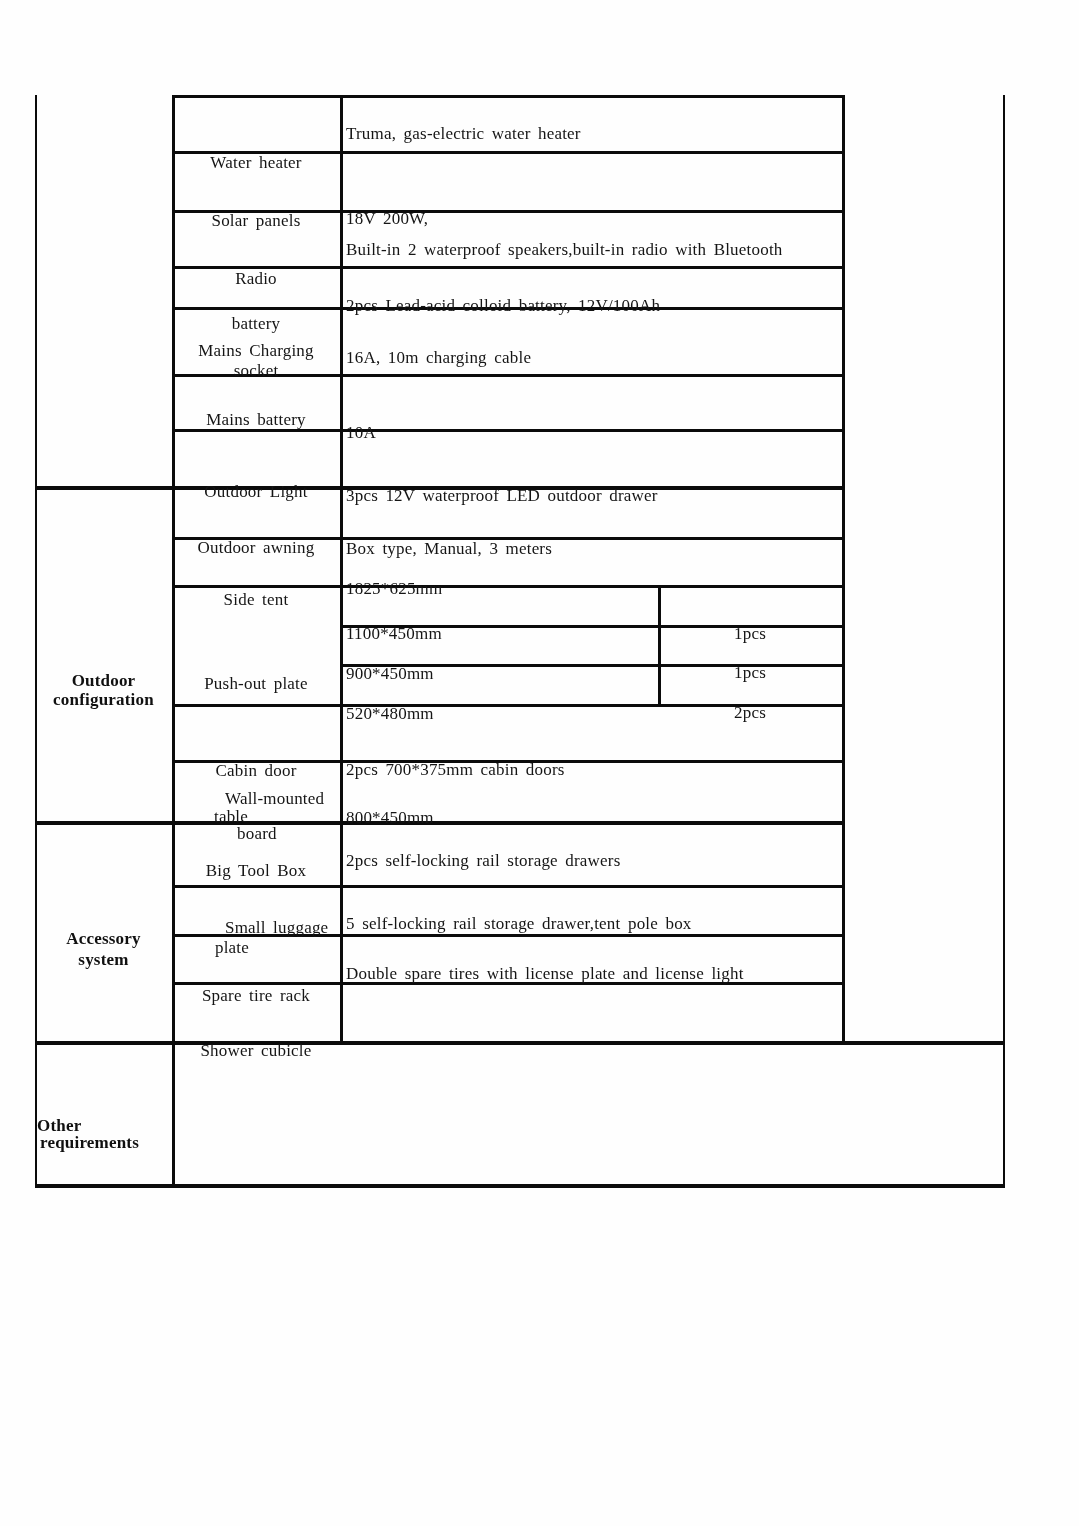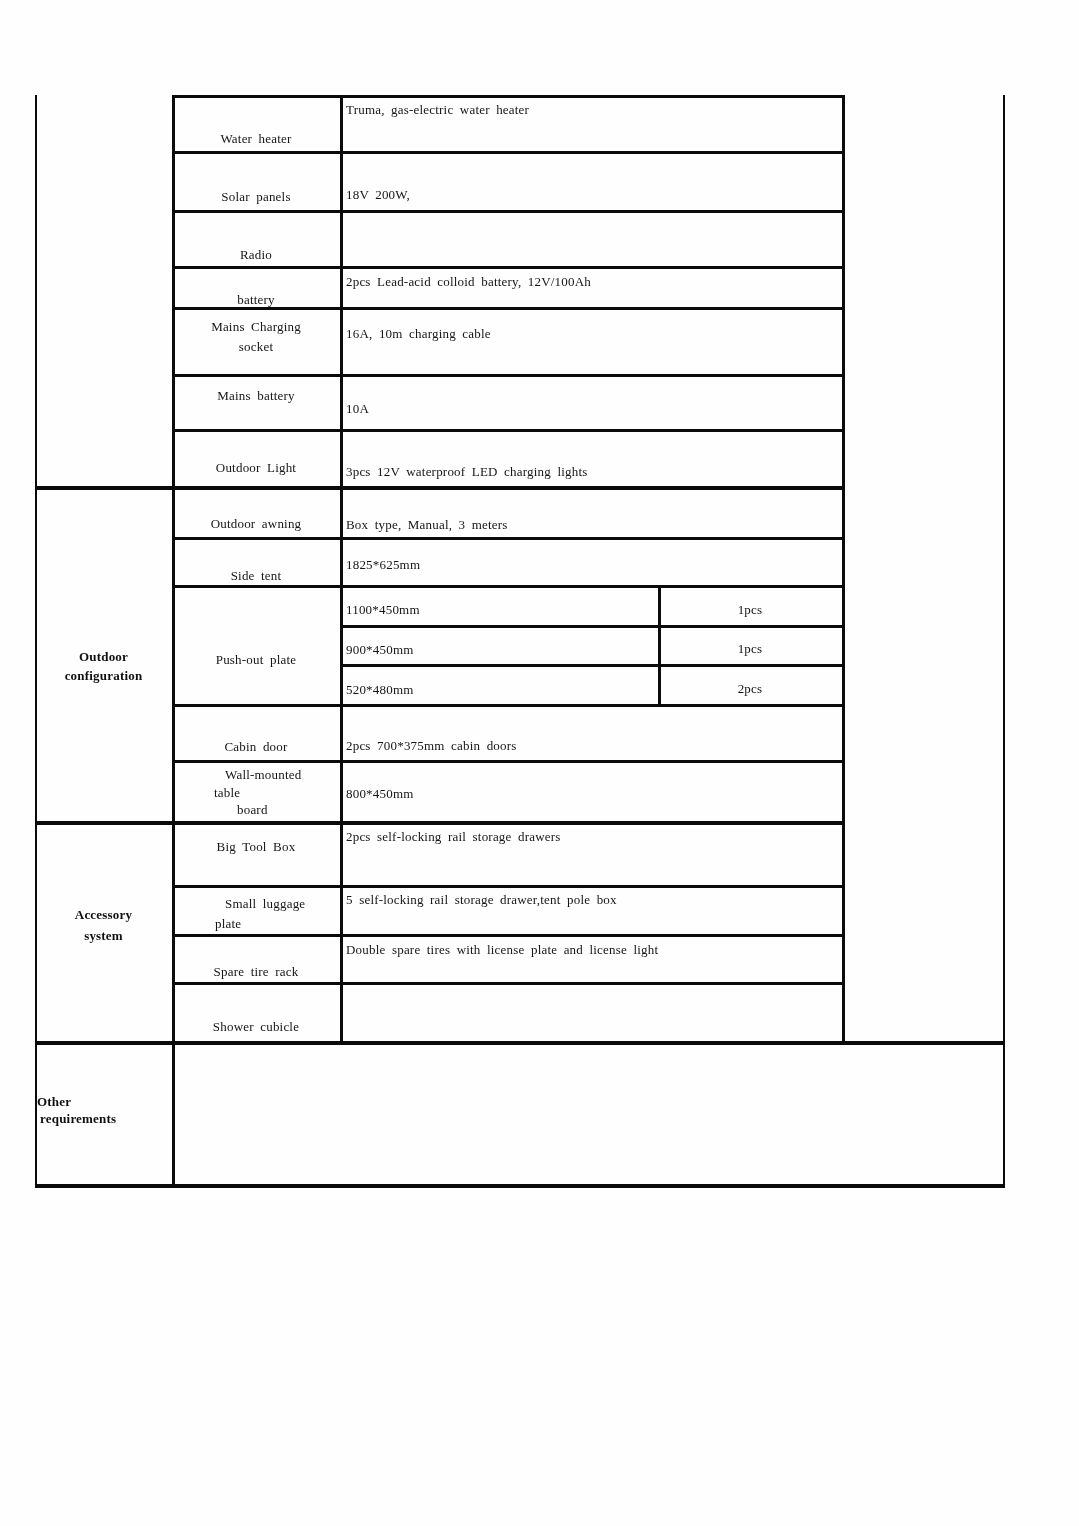--- a/index.html
+++ b/index.html
@@ -6,26 +6,27 @@
   .page{
     position:relative;
     width:1079px;height:1526px;
     background:#fefefe;
     overflow:hidden;
     font-family:"Liberation Serif", serif;
   }
   .hl,.vl{position:absolute;background:#0b0b0b;}
   .t{
     position:absolute;
-    font-size:13px;
+    font-size:17px;
     line-height:18px;
     color:#151515;
     word-spacing:3px;
     letter-spacing:0.2px;
     white-space:nowrap;
+    margin-top:24px;
   }
   .lab{left:172px;width:168px;text-align:center;}
   .val{left:346px;text-align:left;}
   .qty{left:658px;width:184px;text-align:center;}
   .sec{font-weight:bold;color:#101010;}
   .secc{left:35px;width:137px;text-align:center;}
 </style>
 </head>
 <body>
 
@@ -59,33 +60,34 @@
   <div class="vl" style="left:842px;top:95px;width:3px;height:950px"></div>
   <div class="vl" style="left:1003px;top:95px;width:2px;height:1093px"></div>
 
   <div class="t lab" style="top:130px">Water heater</div>
   <div class="t val" style="top:101px">Truma, gas-electric water heater</div>
 
   <div class="t lab" style="top:188px">Solar panels</div>
   <div class="t val" style="top:186px">18V 200W,</div>
 
   <div class="t lab" style="top:246px">Radio</div>
+  <div class="t val" style="top:217px">Built-in 2 waterproof speakers,built-in radio with Bluetooth</div>
 
   <div class="t lab" style="top:291px">battery</div>
   <div class="t val" style="top:273px">2pcs Lead-acid colloid battery, 12V/100Ah</div>
 
   <div class="t lab" style="top:318px">Mains Charging</div>
   <div class="t lab" style="top:338px">socket</div>
   <div class="t val" style="top:325px">16A, 10m charging cable</div>
 
   <div class="t lab" style="top:387px">Mains battery</div>
   <div class="t val" style="top:400px">10A</div>
 
   <div class="t lab" style="top:459px">Outdoor Light</div>
-  <div class="t val" style="top:463px">3pcs 12V waterproof LED charging lights</div>
+  <div class="t val" style="top:463px">3pcs 12V waterproof LED outdoor drawer</div>
 
   <div class="t sec secc" style="top:648px">Outdoor</div>
   <div class="t sec secc" style="top:667px">configuration</div>
 
   <div class="t lab" style="top:515px">Outdoor awning</div>
   <div class="t val" style="top:516px">Box type, Manual, 3 meters</div>
 
   <div class="t lab" style="top:567px">Side tent</div>
   <div class="t val" style="top:556px">1825*625mm</div>
 

